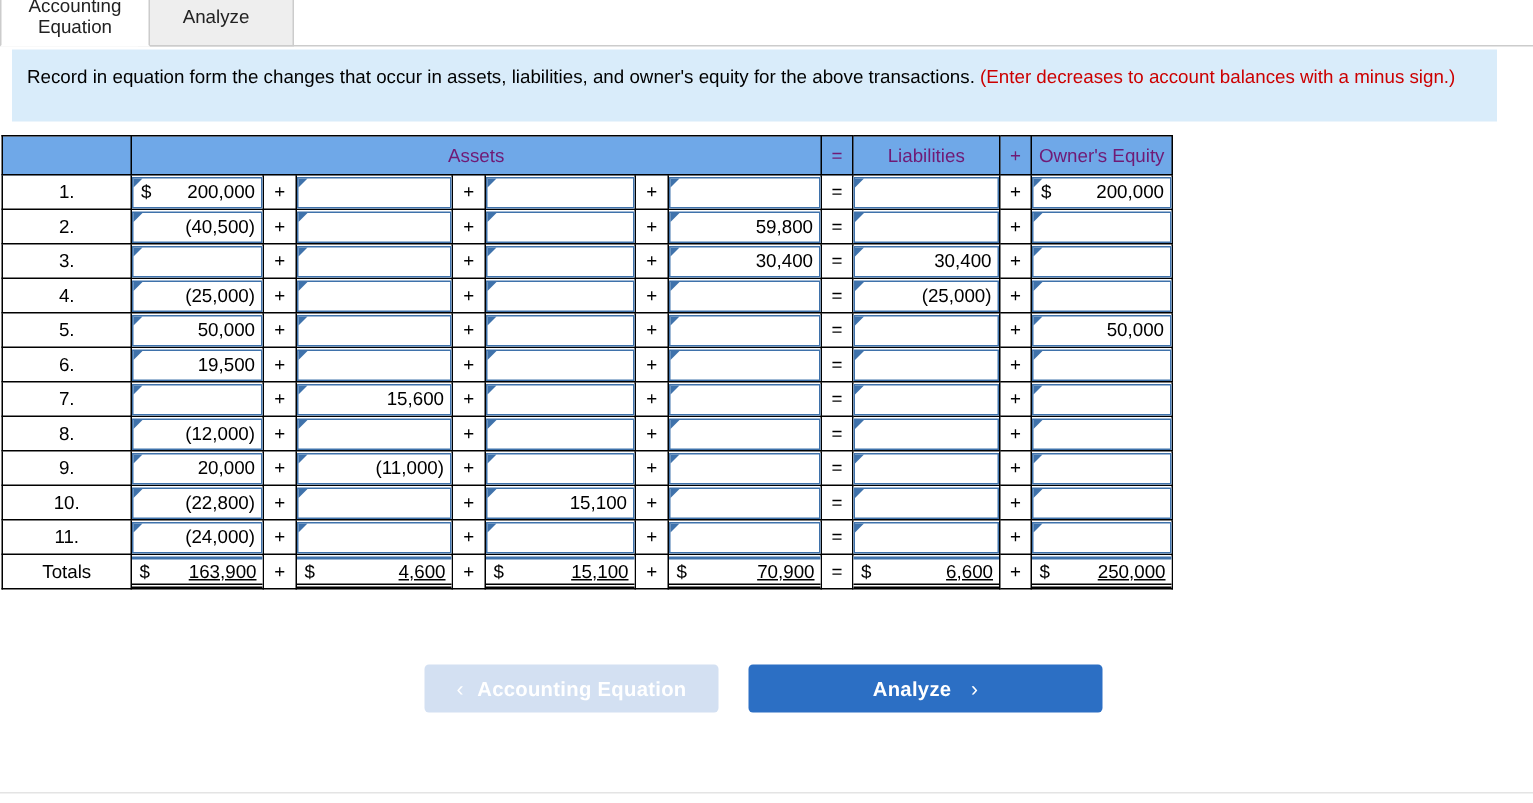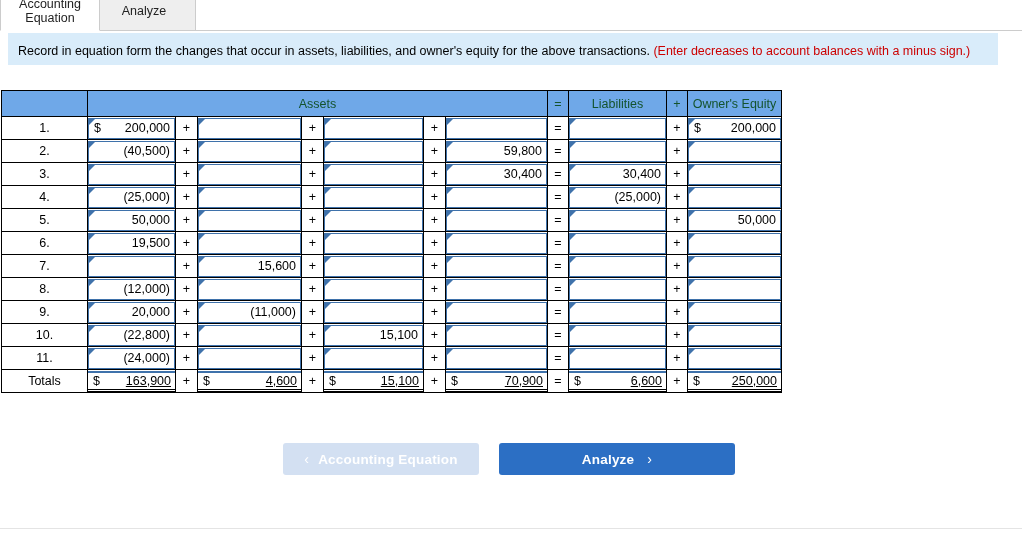--- a/index.html
+++ b/index.html
@@ -51,21 +51,21 @@
   }
   #tab-0 { left: 0px;  width: 100px; }
   #tab-1 { left: 92px; width: 104px; }
 
   
   .instruction {
     position: absolute;
     left: 8px;
     top: 33px;
     width: 990px;
-    height: 32px;
+    height: 48px;
     background: #d9ecfa;
     box-sizing: border-box;
     padding: 9px 12px 0 10px;
     font-size: 12.5px;
     line-height: 19px;
     color: #000000;
   }
   .instruction .red { color: #cc0000; }
 
   
@@ -86,21 +86,21 @@
     font-weight: normal;
   }
 
   
   .hdr {
     background: #6fa8e8;
     font-weight: bold;
     text-align: center;
     font-size: 12.5px;
     line-height: 14px;
-    color: #14532d;
+    color: #701a75;
   }
   .hdr-group { height: 26px; }
   .hdr-sub   { height: 32px; }
   .hdr-op {
     background: #6fa8e8;
     font-weight: bold;
     text-align: center;
   }
   .hdr-blank { background: #6fa8e8; }
 

